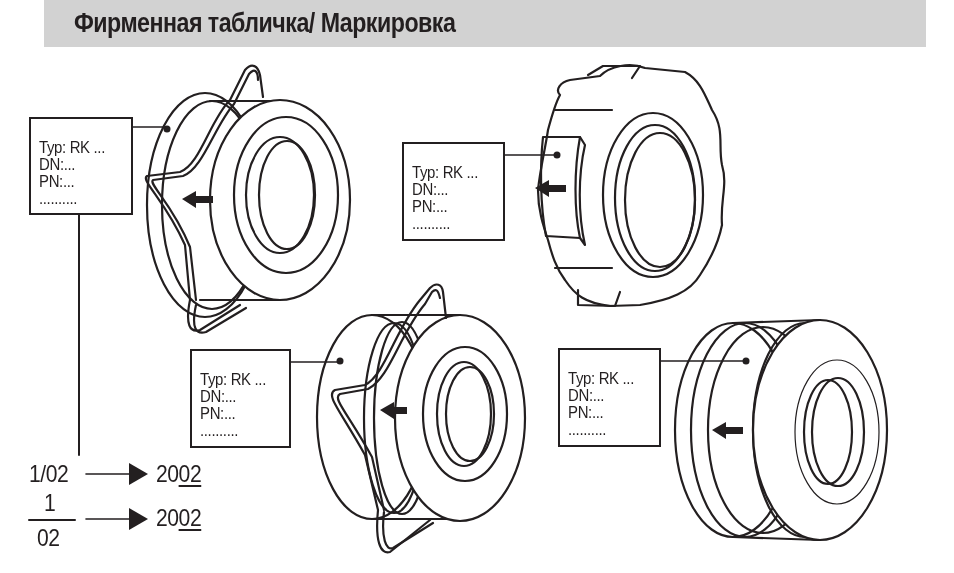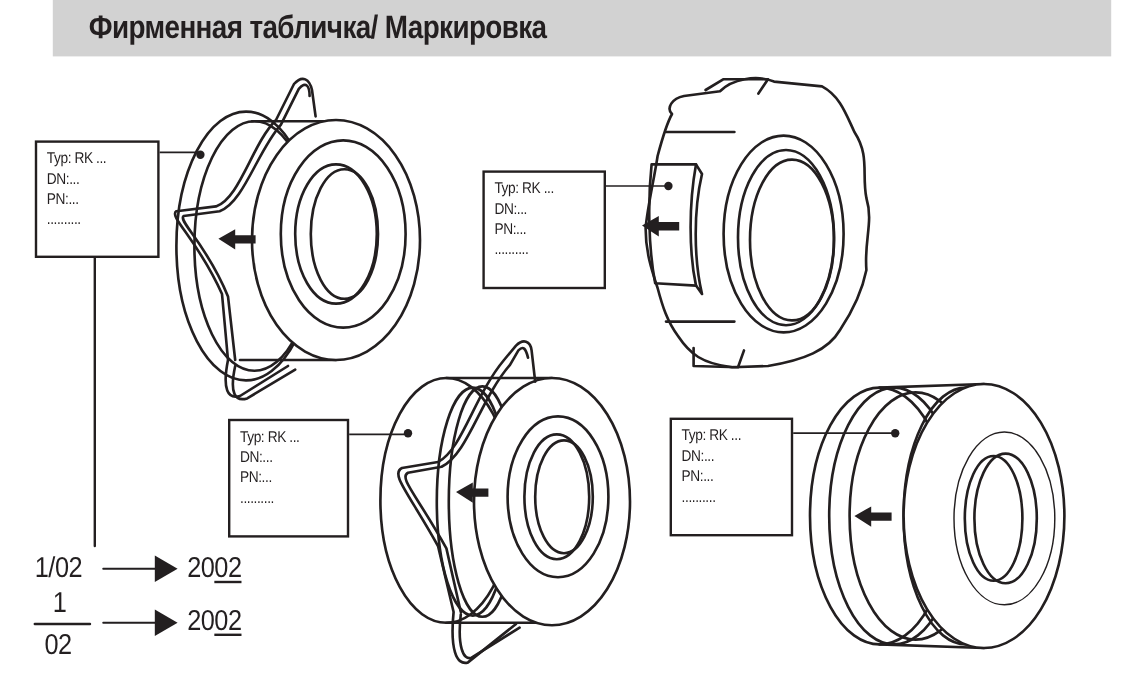--- a/index.html
+++ b/index.html
@@ -3,21 +3,21 @@
 <meta charset="utf-8">
 <style>
   html, body { margin: 0; padding: 0; background: #ffffff; }
   body { width: 954px; height: 573px; position: relative; overflow: hidden;
          font-family: "Liberation Sans", sans-serif; color: #231f20; }
   .header { position: absolute; left: 0; top: 0; width: 882px; height: 47px; background: #d2d2d2; margin-left: 44px; }
   .header-title { position: absolute; left: 30px; top: 8px; font-size: 27px; font-weight: bold;
                   letter-spacing: -0.6px; transform: scaleX(0.86); transform-origin: left center;
                   white-space: nowrap; color: #231f20; }
   .label-box { position: absolute; background: #fff; border: 2px solid #231f20; box-sizing: border-box;
-               padding: 4px 0 0 8px; font-size: 13px; line-height: 17px; letter-spacing: -0.4px; }
+               padding: 20px 0 0 8px; font-size: 17px; line-height: 17px; letter-spacing: -0.4px; }
   .label-box div { transform: scaleX(0.88); transform-origin: left center; white-space: nowrap; }
   .drawing { position: absolute; left: 0; top: 0; }
   .legend-text { position: absolute; font-size: 24px; letter-spacing: -0.5px; white-space: nowrap;
                  transform: scaleX(0.88); transform-origin: left center; color: #231f20; }
   .u { text-decoration: underline; text-decoration-thickness: 2px; text-underline-offset: 3px; }
 </style>
 </head>
 <body>
 
 <div class="header">

